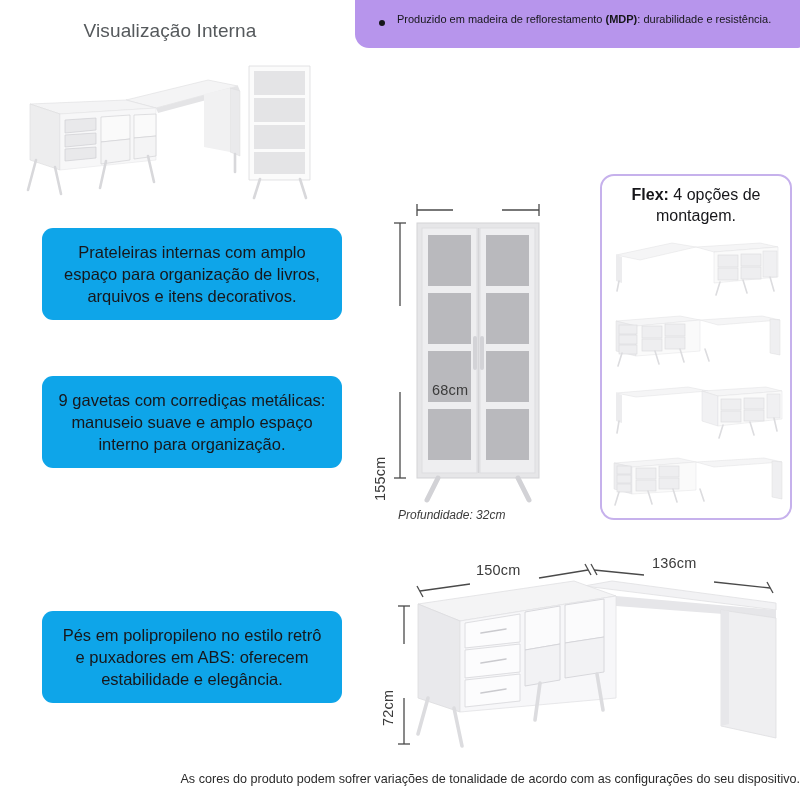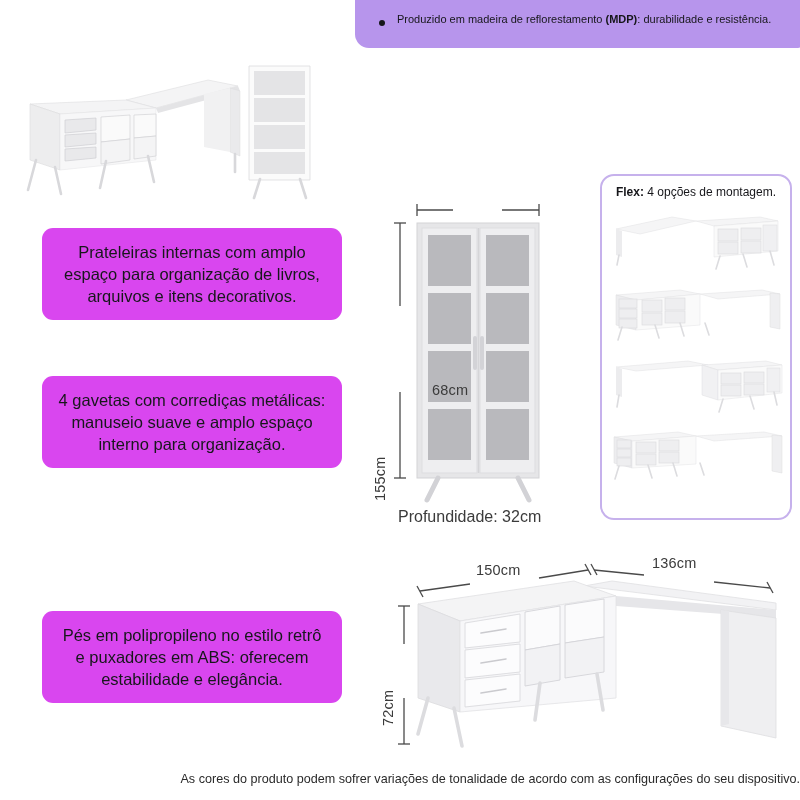--- a/index.html
+++ b/index.html
@@ -60,21 +60,21 @@
     border-radius: 50%;
     background: #16161a;
   }
   #purple-panel li b { font-weight: bold; }
 
   
   .callout {
     position: absolute;
     left: 42px;
     width: 300px;
-    background: #d946ef;
+    background: #0ea5e9;
     border-radius: 11px;
     padding: 13px 14px;
     text-align: center;
     font-size: 16.5px;
     line-height: 1.34;
     color: #17171b;
   }
   #callout-0 { top: 228px; }
   #callout-1 { top: 376px; }
   #callout-2 { top: 518px; }
@@ -87,35 +87,35 @@
     font-size: 14.5px;
     color: #3b3b3b;
     letter-spacing: .2px;
   }
   #cab-width-label { position: absolute; left: 52px; top: 186px; }
   #cab-height-label {
     position: absolute; left: -8px; top: 305px;
     transform: rotate(-90deg); transform-origin: left top;
     white-space: nowrap;
   }
-  #cab-depth-label { position: absolute; left: 18px; top: 312px; font-size: 16px; color: #3b3b3b; }
+  #cab-depth-label { position: absolute; left: 18px; top: 312px; font-size: 12px; color: #3b3b3b; font-style: italic; }
 
   
   #flex-panel {
     position: absolute;
     left: 600px; top: 174px;
     width: 192px; height: 346px;
     border: 2px solid #c6b1ec;
     border-radius: 14px;
     background: #ffffff;
     padding: 9px 8px 6px 8px;
   }
   #flex-title {
     text-align: center;
-    font-size: 12px;
+    font-size: 16px;
     line-height: 1.3;
     color: #16161a;
   }
   #flex-title b { font-weight: bold; }
   #flex-options { position: relative; margin-top: 4px; height: 286px; }
   .flex-opt { position: absolute; left: 0; width: 176px; height: 68px; }
 
   
   #desk-block { position: absolute; left: 384px; top: 548px; width: 410px; height: 212px; }
   #desk-w1-label { position: absolute; left: 92px; top: 14px; }
@@ -136,20 +136,21 @@
     color: #2a2a2a;
   }
 
   svg { display: block; overflow: visible; }
 </style>
 </head>
 <body>
 
 <div class="stage">
 
+  <div id="viz-title">Visualização Interna</div>
 
   <div id="hero-illustration">
     <svg width="330" height="150" viewBox="0 0 330 150">
 
       <g>
 
         <polygon points="118,52 200,32 230,38 148,60" fill="#f4f4f5" stroke="#dededf" stroke-width="0.6"></polygon>
         <polygon points="148,60 230,38 232,43 150,65" fill="#e4e4e6"></polygon>
 
         <polygon points="222,40 232,43 232,108 222,104" fill="#eaeaec" stroke="#dcdcde" stroke-width="0.5"></polygon>
@@ -199,21 +200,21 @@
   <div id="purple-panel">
     <ul>
       <li>
         <span class="dot"></span>
         <span>Produzido em madeira de reflorestamento </span><b>(MDP)</b><span>: durabilidade e resistência.</span>
       </li>
     </ul>
   </div>
 
   <div class="callout" id="callout-0">Prateleiras internas com amplo espaço para organização de livros, arquivos e itens decorativos.</div>
-  <div class="callout" id="callout-1">4 gavetas com corrediças metálicas: manuseio suave e amplo espaço interno para organização.</div>
+  <div class="callout" id="callout-1">9 gavetas com corrediças metálicas: manuseio suave e amplo espaço interno para organização.</div>
   <div class="callout" id="callout-3">Pés em polipropileno no estilo retrô e puxadores em ABS: oferecem estabilidade e elegância.</div>
 
   <div id="cabinet-block">
     <div class="dim-label" id="cab-width-label">68cm</div>
     <div class="dim-label" id="cab-height-label">155cm</div>
     <div id="cab-depth-label">Profundidade: 32cm</div>
 
     <svg width="200" height="320" viewBox="0 0 200 320">
 
       <g stroke="#4a4a4a" stroke-width="1.3">

